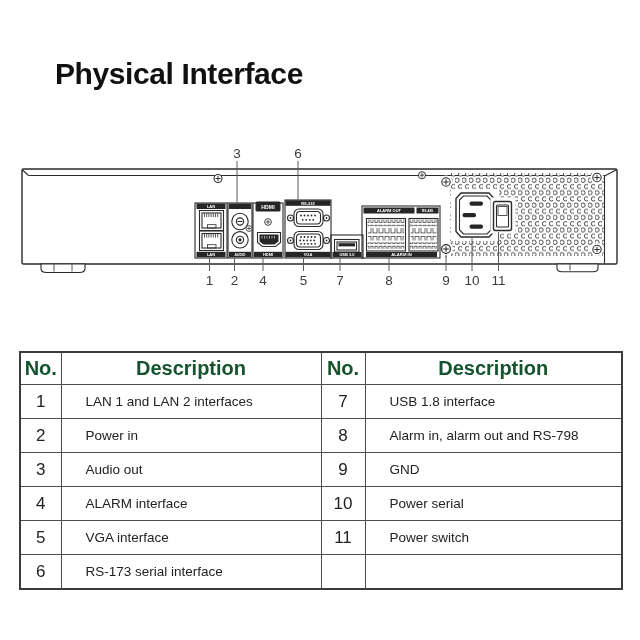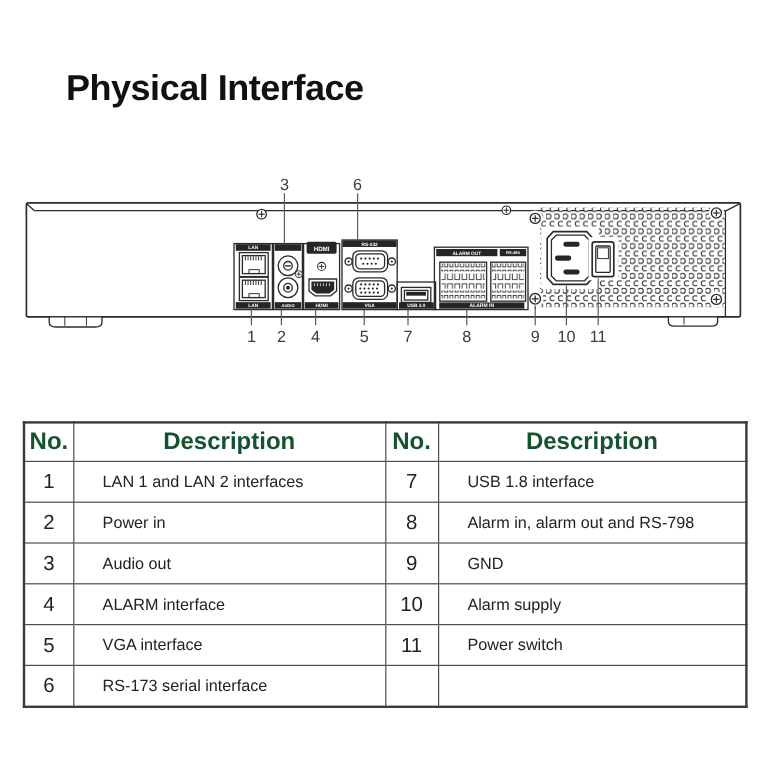--- a/index.html
+++ b/index.html
@@ -291,21 +291,21 @@
     <tr>
       <td class="no">3</td>
       <td class="desc">Audio out</td>
       <td class="no">9</td>
       <td class="desc">GND</td>
     </tr>
     <tr>
       <td class="no">4</td>
       <td class="desc">ALARM interface</td>
       <td class="no">10</td>
-      <td class="desc">Alarm supply</td>
+      <td class="desc">Power serial</td>
     </tr>
     <tr>
       <td class="no">5</td>
       <td class="desc">VGA interface</td>
       <td class="no">11</td>
       <td class="desc">Power switch</td>
     </tr>
     <tr>
       <td class="no">6</td>
       <td class="desc">RS-173 serial interface</td>

